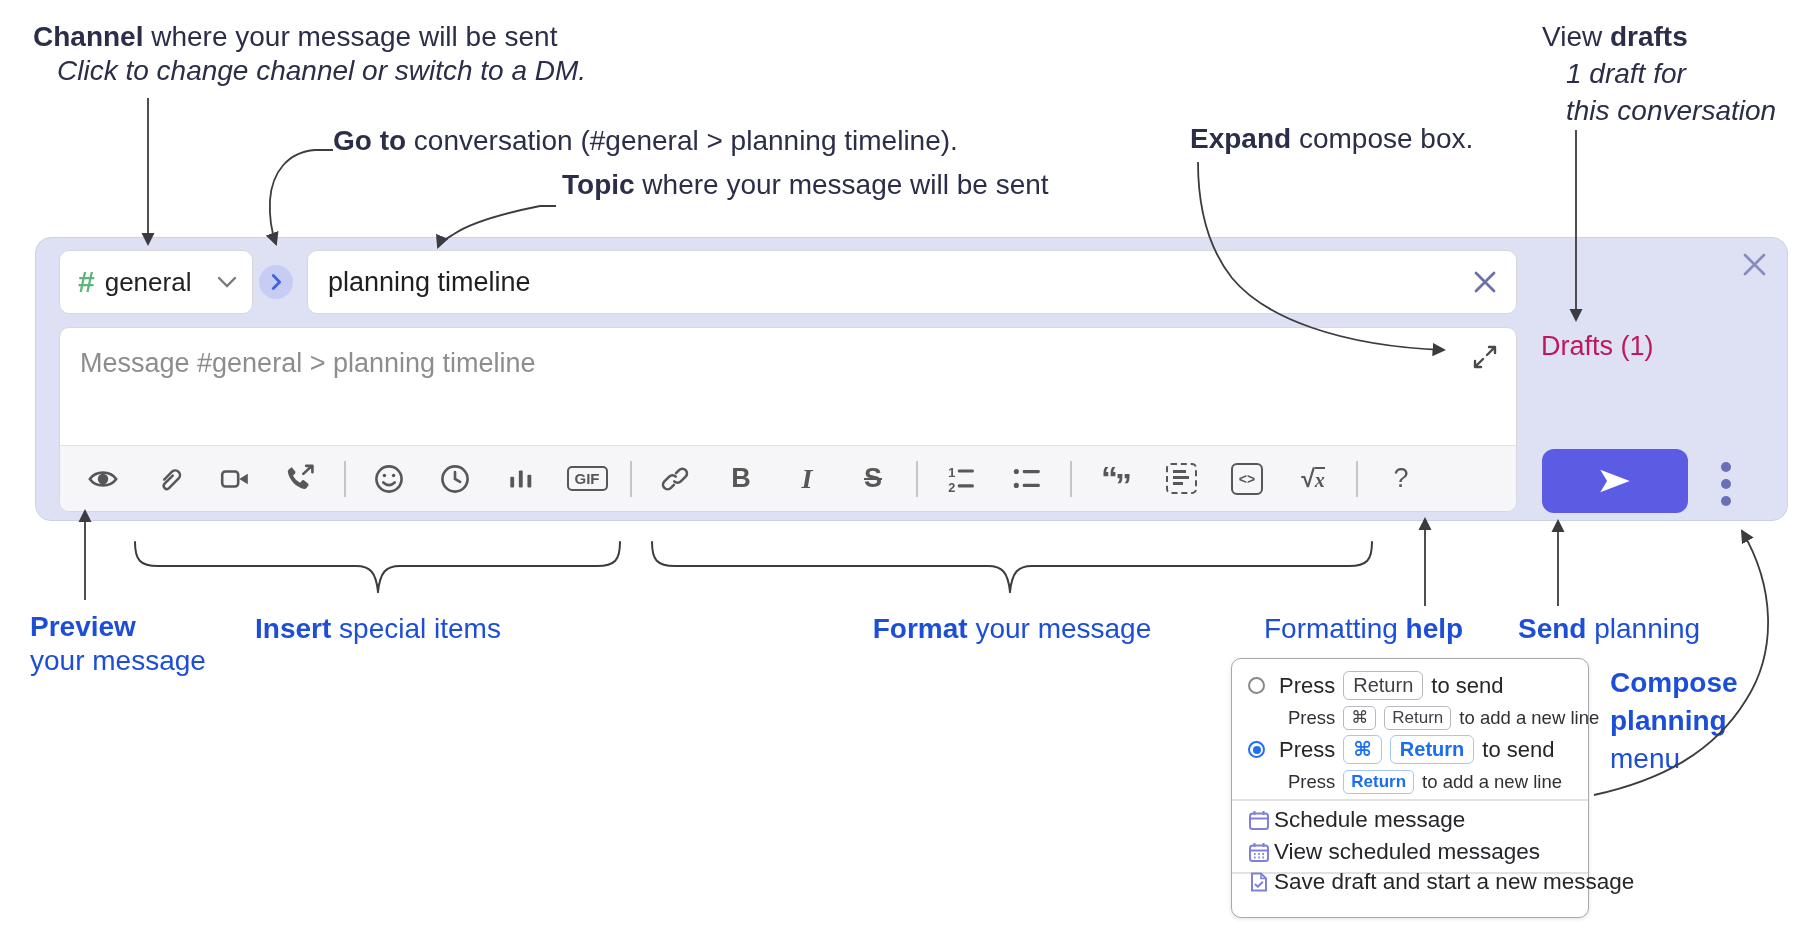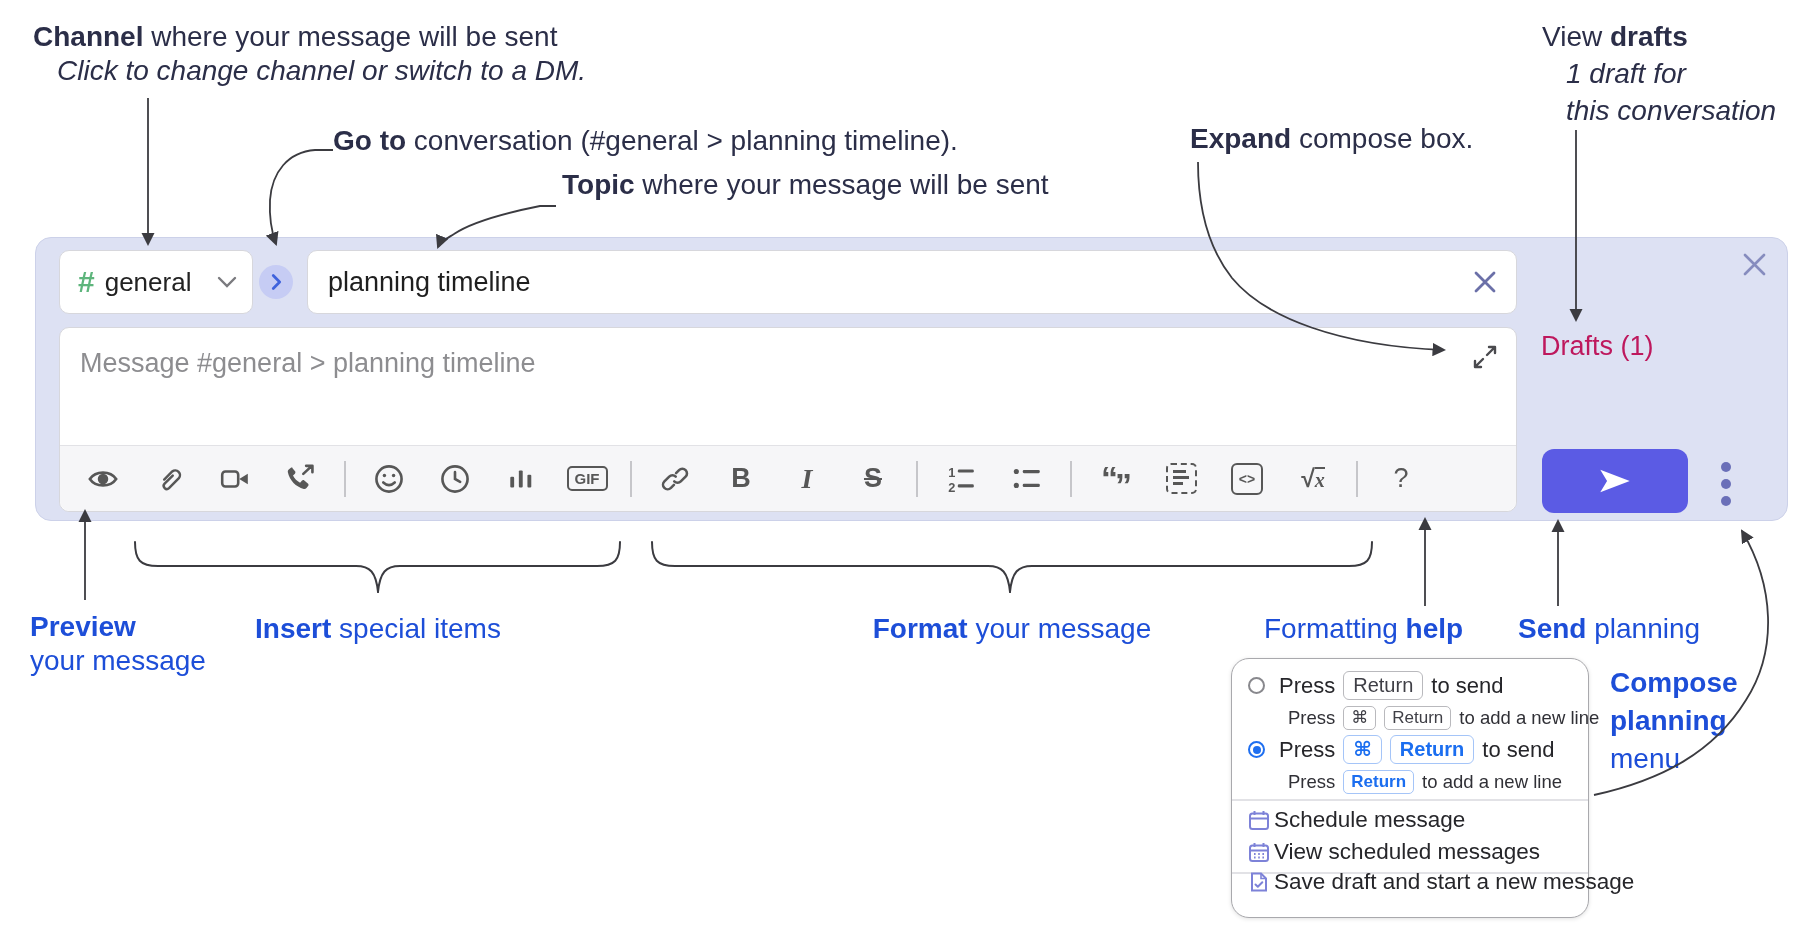--- a/index.html
+++ b/index.html
@@ -49,21 +49,21 @@
   .help-q{font-size:27px;font-weight:500;color:#575757;}
   .drafts-link{left:1505px;top:93px;width:160px;font-size:27px;color:#be185d;cursor:pointer;}
   .send-btn{left:1506px;top:211px;width:146px;height:64px;background:#5b5be4;border-radius:12px;
             display:flex;align-items:center;justify-content:center;cursor:pointer;}
   .dots-btn{left:1672px;top:218px;width:36px;height:56px;display:flex;flex-direction:column;
             align-items:center;justify-content:center;gap:7px;cursor:pointer;}
   .dots-btn i{width:10px;height:10px;border-radius:50%;background:#6a6fb8;}
   .close-btn{left:1700px;top:8px;width:36px;height:36px;display:flex;align-items:center;justify-content:center;cursor:pointer;}
   
   .menu{left:1231px;top:658px;width:358px;height:260px;background:#fff;border:1.5px solid #a9a9ad;
-        border-radius:18px;box-shadow:0 1px 4px rgba(0,0,0,.12);box-sizing:border-box;font-size:22px;color:#26262a;}
+        border-radius:10px;box-shadow:0 1px 4px rgba(0,0,0,.12);box-sizing:border-box;font-size:22px;color:#26262a;}
   .mrow{position:absolute;left:16px;display:flex;align-items:center;gap:8px;white-space:nowrap;cursor:pointer;}
   .radio{width:17px;height:17px;border:2px solid #88888d;border-radius:50%;box-sizing:border-box;margin-right:6px;flex:none;}
   .radio.on{border-color:#1f6ff0;position:relative;}
   .radio.on:after{content:"";position:absolute;left:2.5px;top:2.5px;width:8px;height:8px;border-radius:50%;background:#1f6ff0;}
   kbd{font-family:inherit;border:1.5px solid #b9b9bd;border-radius:6px;padding:0 9px;color:#3f3f46;
       font-size:20px;line-height:27px;display:inline-block;}
   .sub kbd{font-size:17px;padding:0 7px;line-height:22px;border-radius:5px;}
   kbd.blue{border-color:#a5c5f8;color:#1b6ef0;font-weight:600;}
   .sub{font-size:18.5px;color:#303036;}
   .msep{position:absolute;left:0;width:100%;height:1.5px;background:#e2e2e6;}

